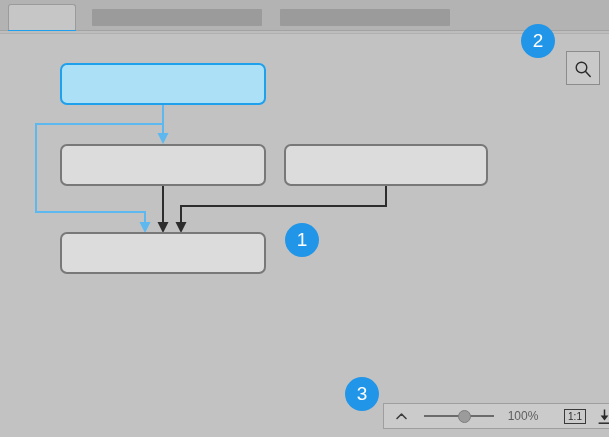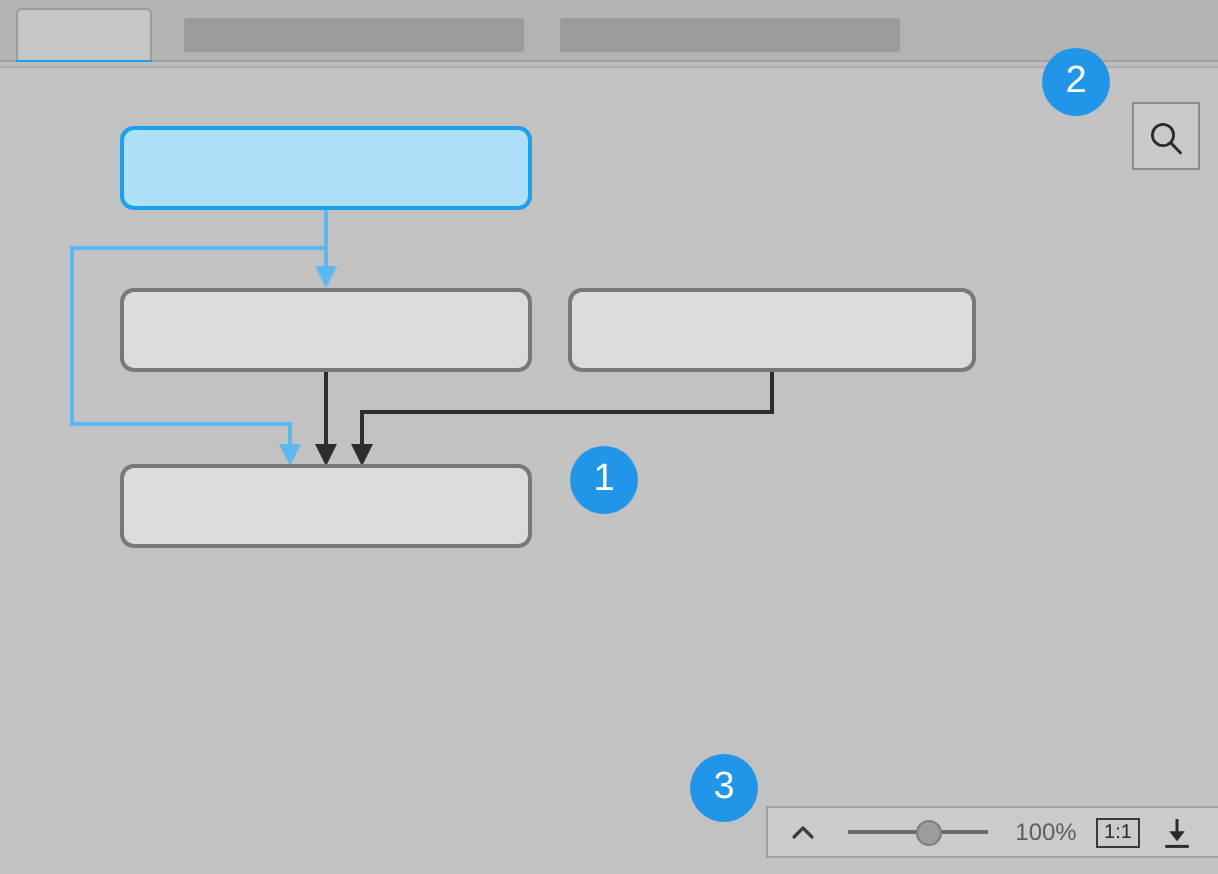--- a/index.html
+++ b/index.html
@@ -107,21 +107,21 @@
   }
   .zb-knob{
     position:absolute;left:40px;top:6px;width:13px;height:13px;border-radius:50%;
     background:#9b9b9b;border:1px solid #7d7d7d;box-sizing:border-box;
   }
   .zb-pct{
     width:46px;text-align:center;font-size:12px;color:#5e5e5e;
   }
   .zb-onetoone{
     width:22px;height:15px;border:1px solid #3a3a3a;box-sizing:border-box;
-    font-size:10px;line-height:13px;text-align:center;color:#2d2d2d;margin-left:2px;
+    font-size:10px;line-height:13px;text-align:center;color:#2d2d2d;margin-left:18px;
   }
   .zb-export{
     width:30px;height:24px;display:flex;align-items:center;justify-content:center;margin-left:3px;
   }
 </style>
 </head>
 <body>
 
 <div id="app">
 

